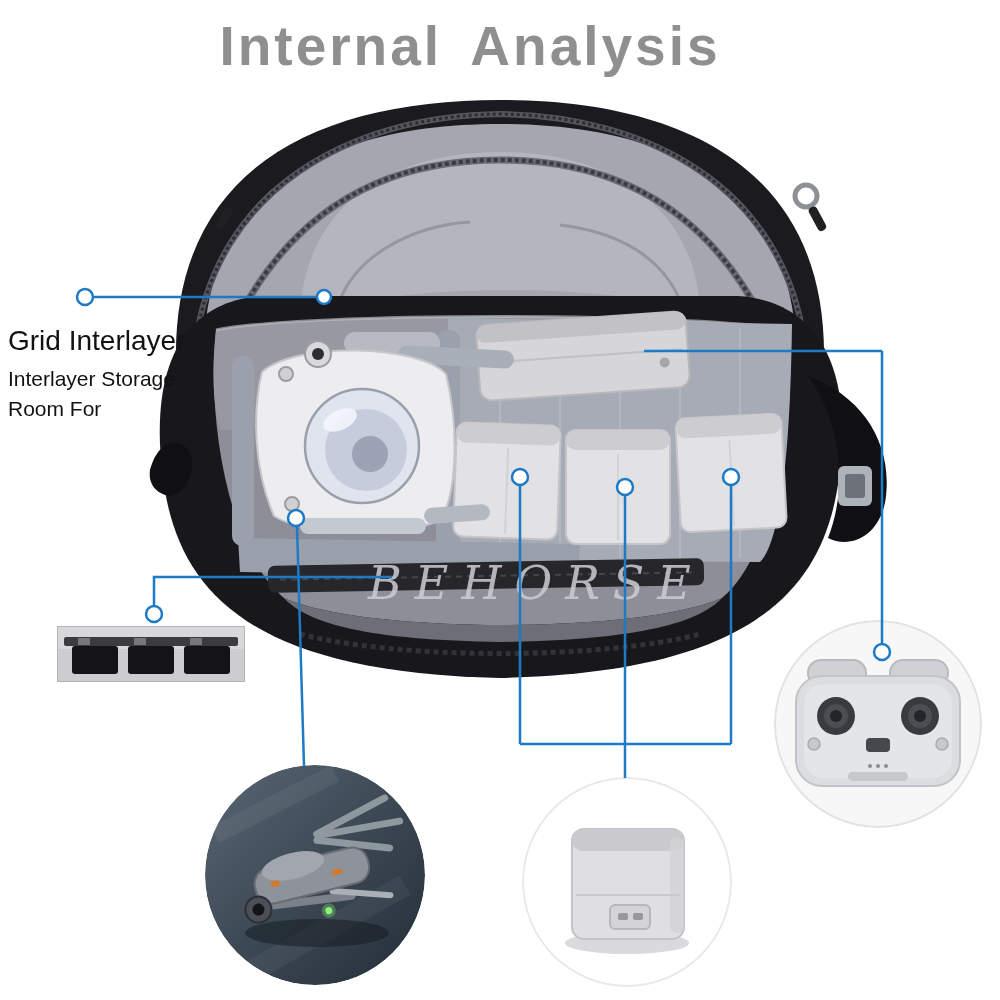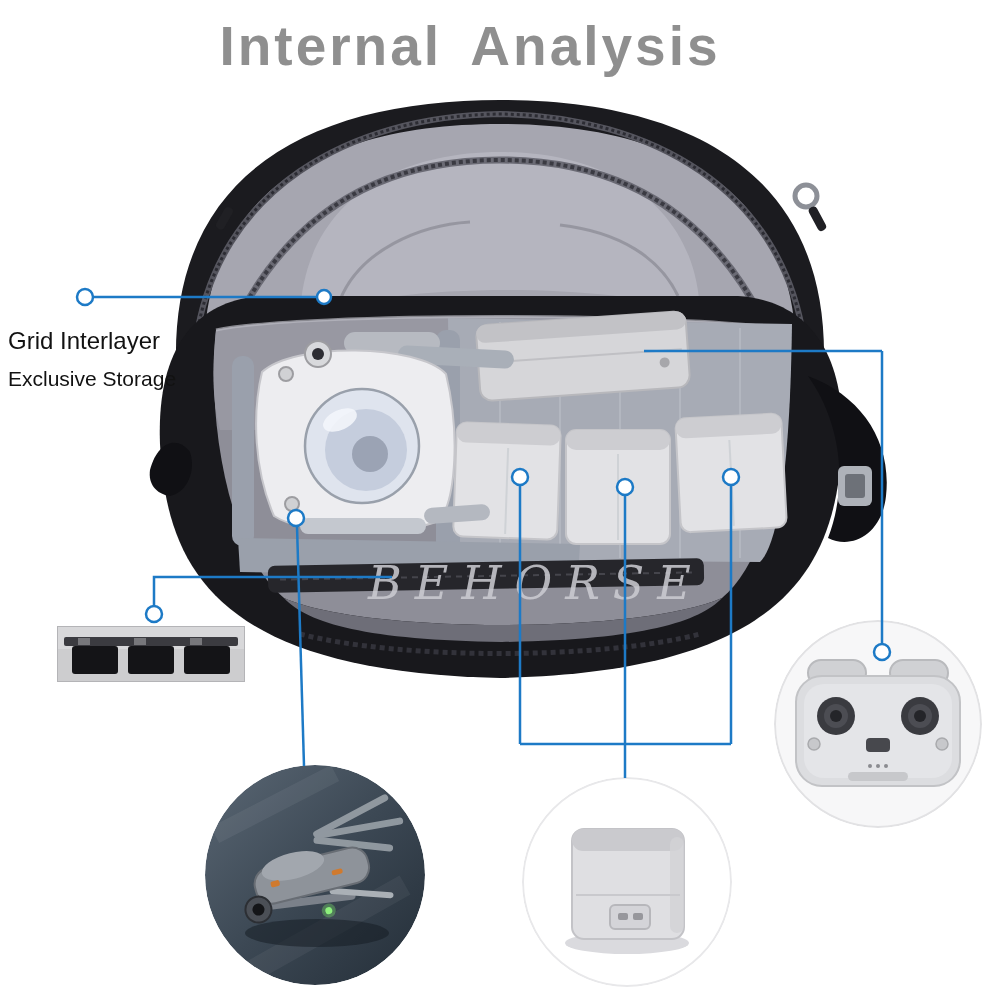--- a/index.html
+++ b/index.html
@@ -20,21 +20,21 @@
   svg.callouts { pointer-events: none; }
   .cl { stroke: var(--accent-blue, #1d7ac6); stroke-width: 2.5; fill: none; }
   .cd { fill: #ffffff; stroke: var(--accent-blue, #1d7ac6); stroke-width: 2.5; }
   .watermark {
     position: absolute; left: 368px; top: 556px;
     font-family: "DejaVu Serif", serif; font-style: italic;
     font-size: 46px; letter-spacing: 13px;
     color: var(--watermark-gray, #cdcdd3); opacity: .85;
   }
   .label-block { position: absolute; left: 8px; top: 326px; color: #121212; }
-  .label-heading { font-size: 24px; line-height: 30px; margin-bottom: 8px; }
+  .label-heading { font-size: 28px; line-height: 30px; margin-bottom: 8px; }
   .label-line { font-size: 21px; line-height: 30px; }
   .thumb {
     position: absolute; left: 58px; top: 627px; width: 186px; height: 54px;
     outline: 1px solid #b4b4b7;
   }
   .inset { position: absolute; border-radius: 50%; overflow: hidden; }
   .inset-drone { left: 205px; top: 765px; width: 220px; height: 220px; }
   .inset-battery { left: 522px; top: 777px; width: 210px; height: 210px; }
   .inset-controller { left: 774px; top: 620px; width: 208px; height: 208px; }
 </style>
@@ -135,21 +135,22 @@
         <line x1="280" y1="576" x2="692" y2="576" stroke="#45454c" stroke-width="2" stroke-dasharray="6 5"></line>
       </g>
       <path d="M300,634 C400,660 600,660 700,634" fill="none" stroke="#3a3a42" stroke-width="5" stroke-dasharray="5 4" opacity=".8"></path>
     </g>
   </svg>
 
   <div class="watermark">BEHORSE</div>
 
   <div class="label-block">
     <div class="label-heading">Grid Interlayer</div>
-    <div class="label-line">Exclusive Storage</div>
+    <div class="label-line">Interlayer Storage</div>
+    <div class="label-line">Room For</div>
   </div>
 
   <div class="thumb">
     <svg width="186" height="54" viewBox="0 0 186 54">
       <rect width="186" height="54" fill="#cdcdcf"></rect>
       <rect width="186" height="22" fill="#d8d8da"></rect>
       <rect x="6" y="10" width="174" height="9" rx="2" fill="#3b3b40"></rect>
       <rect x="14" y="19" width="46" height="28" rx="3" fill="#141417"></rect>
       <rect x="70" y="19" width="46" height="28" rx="3" fill="#141417"></rect>
       <rect x="126" y="19" width="46" height="28" rx="3" fill="#141417"></rect>

